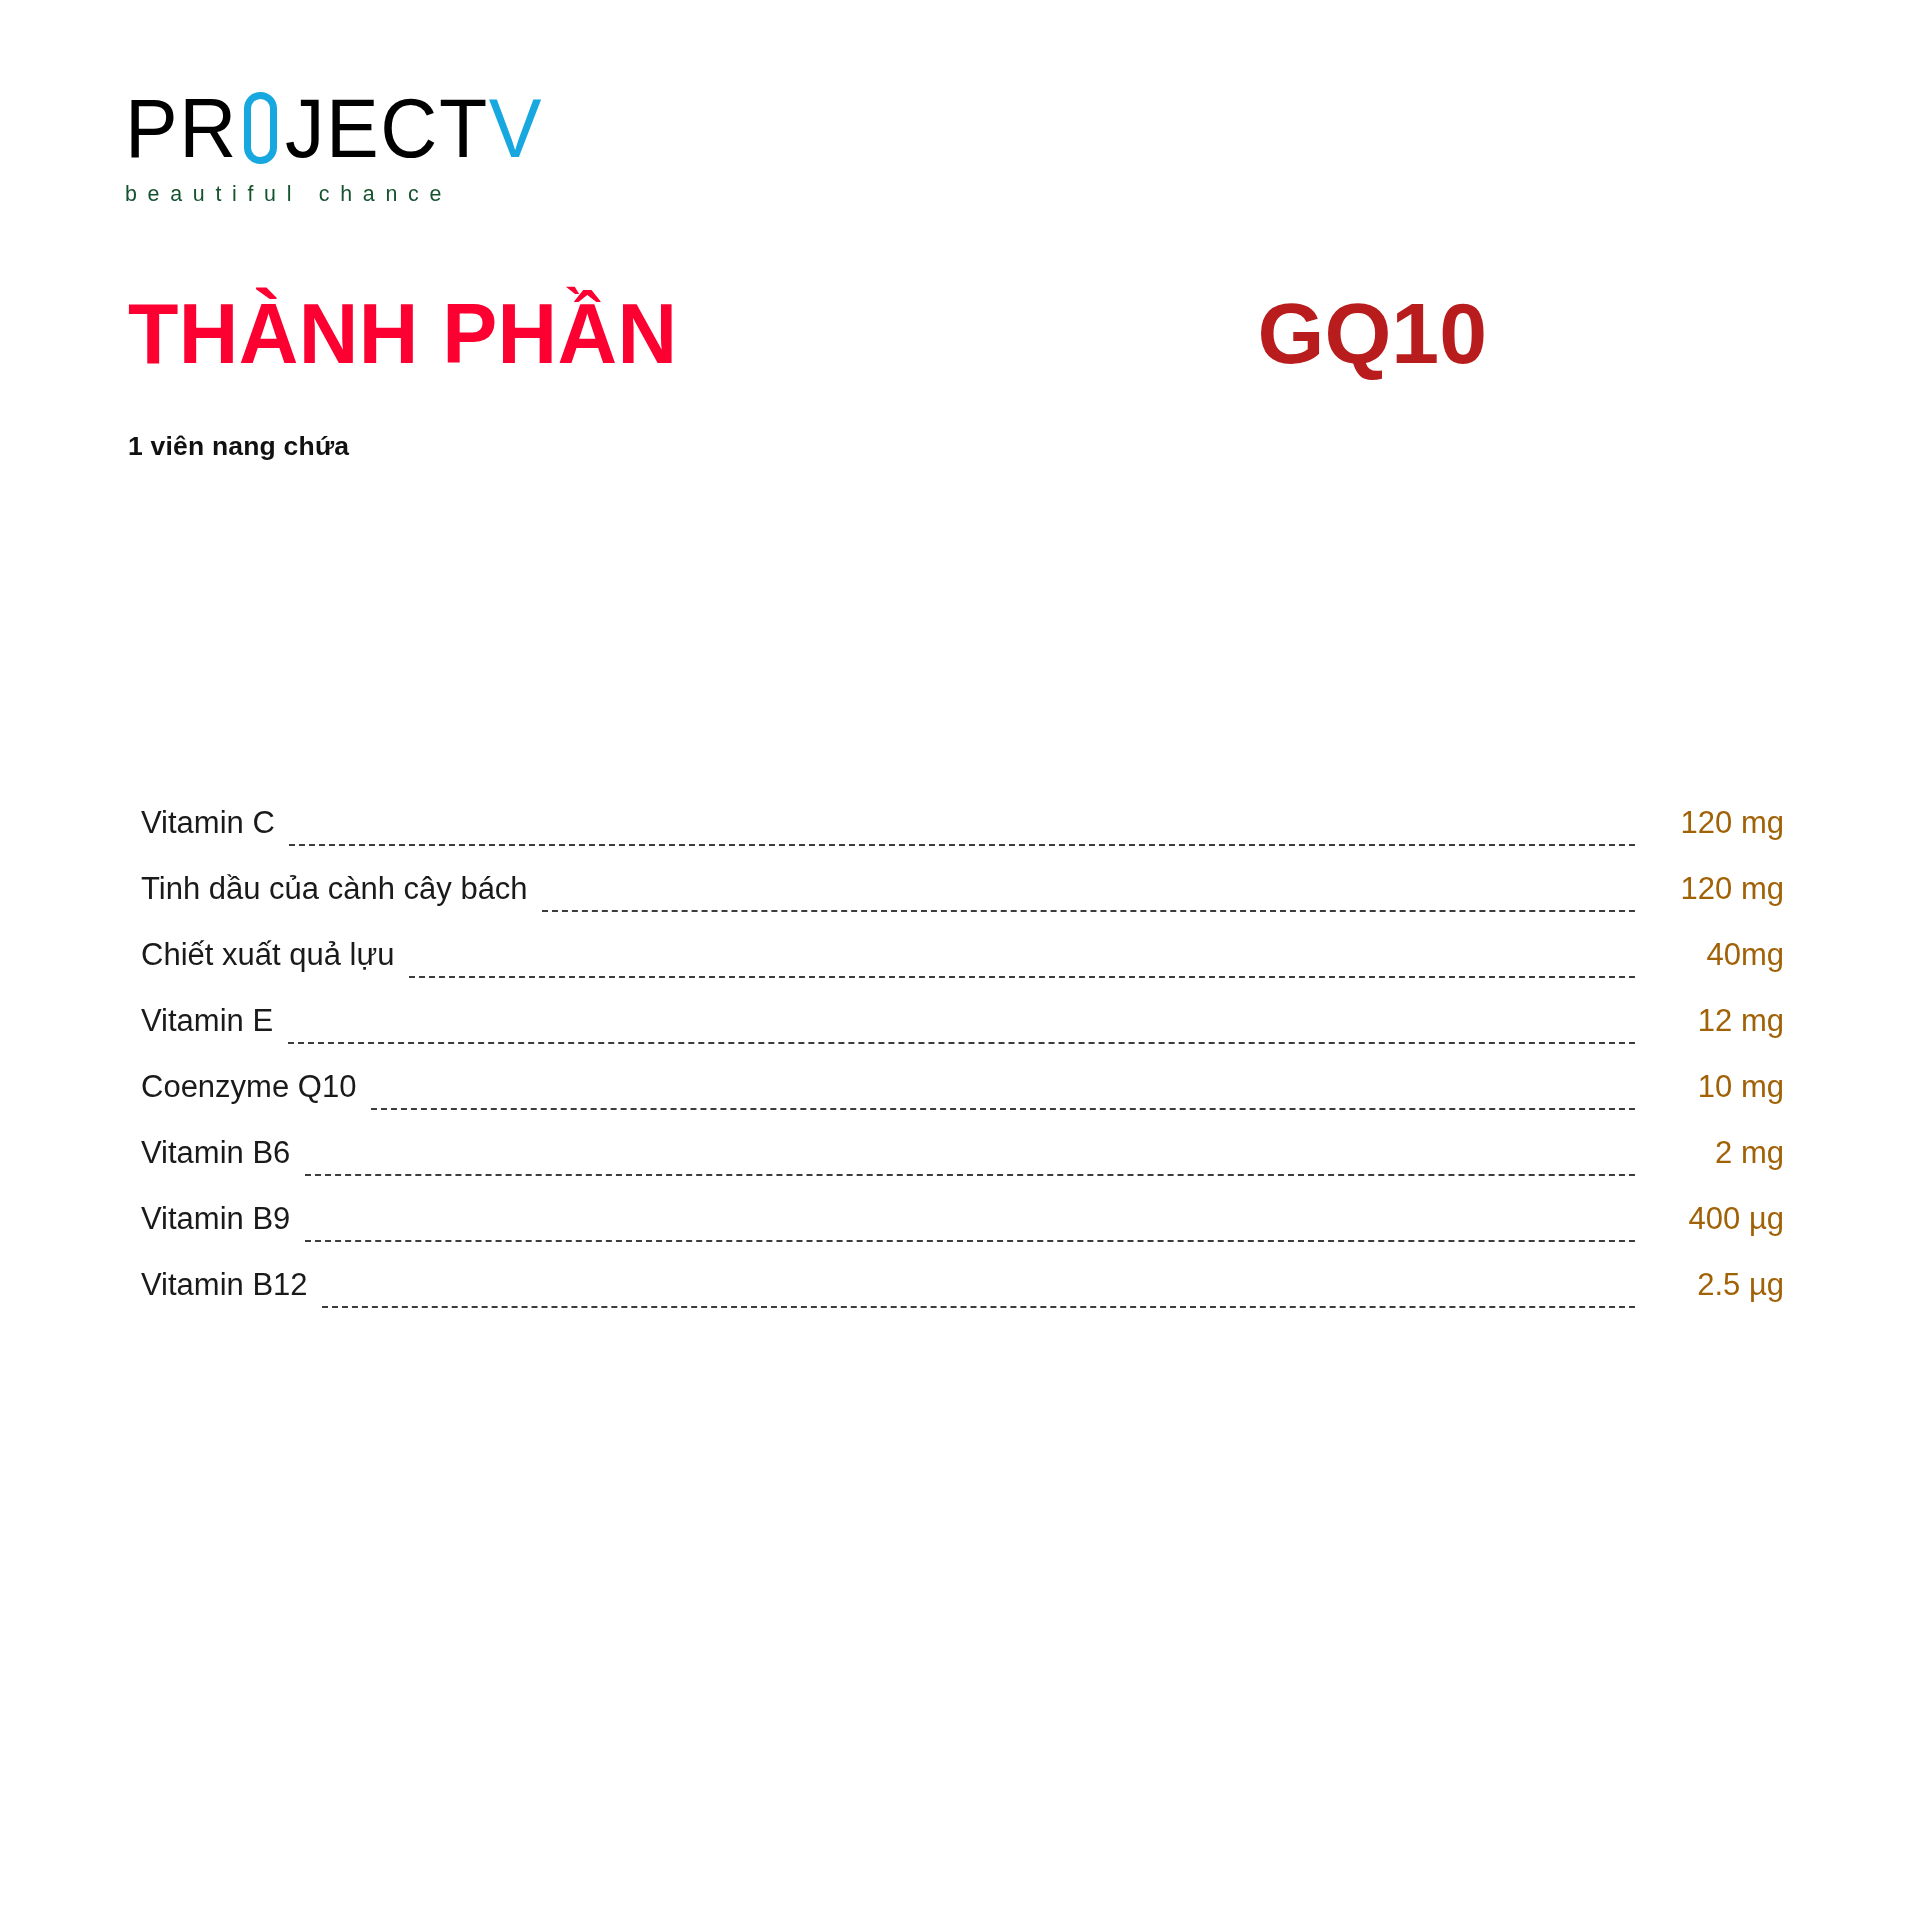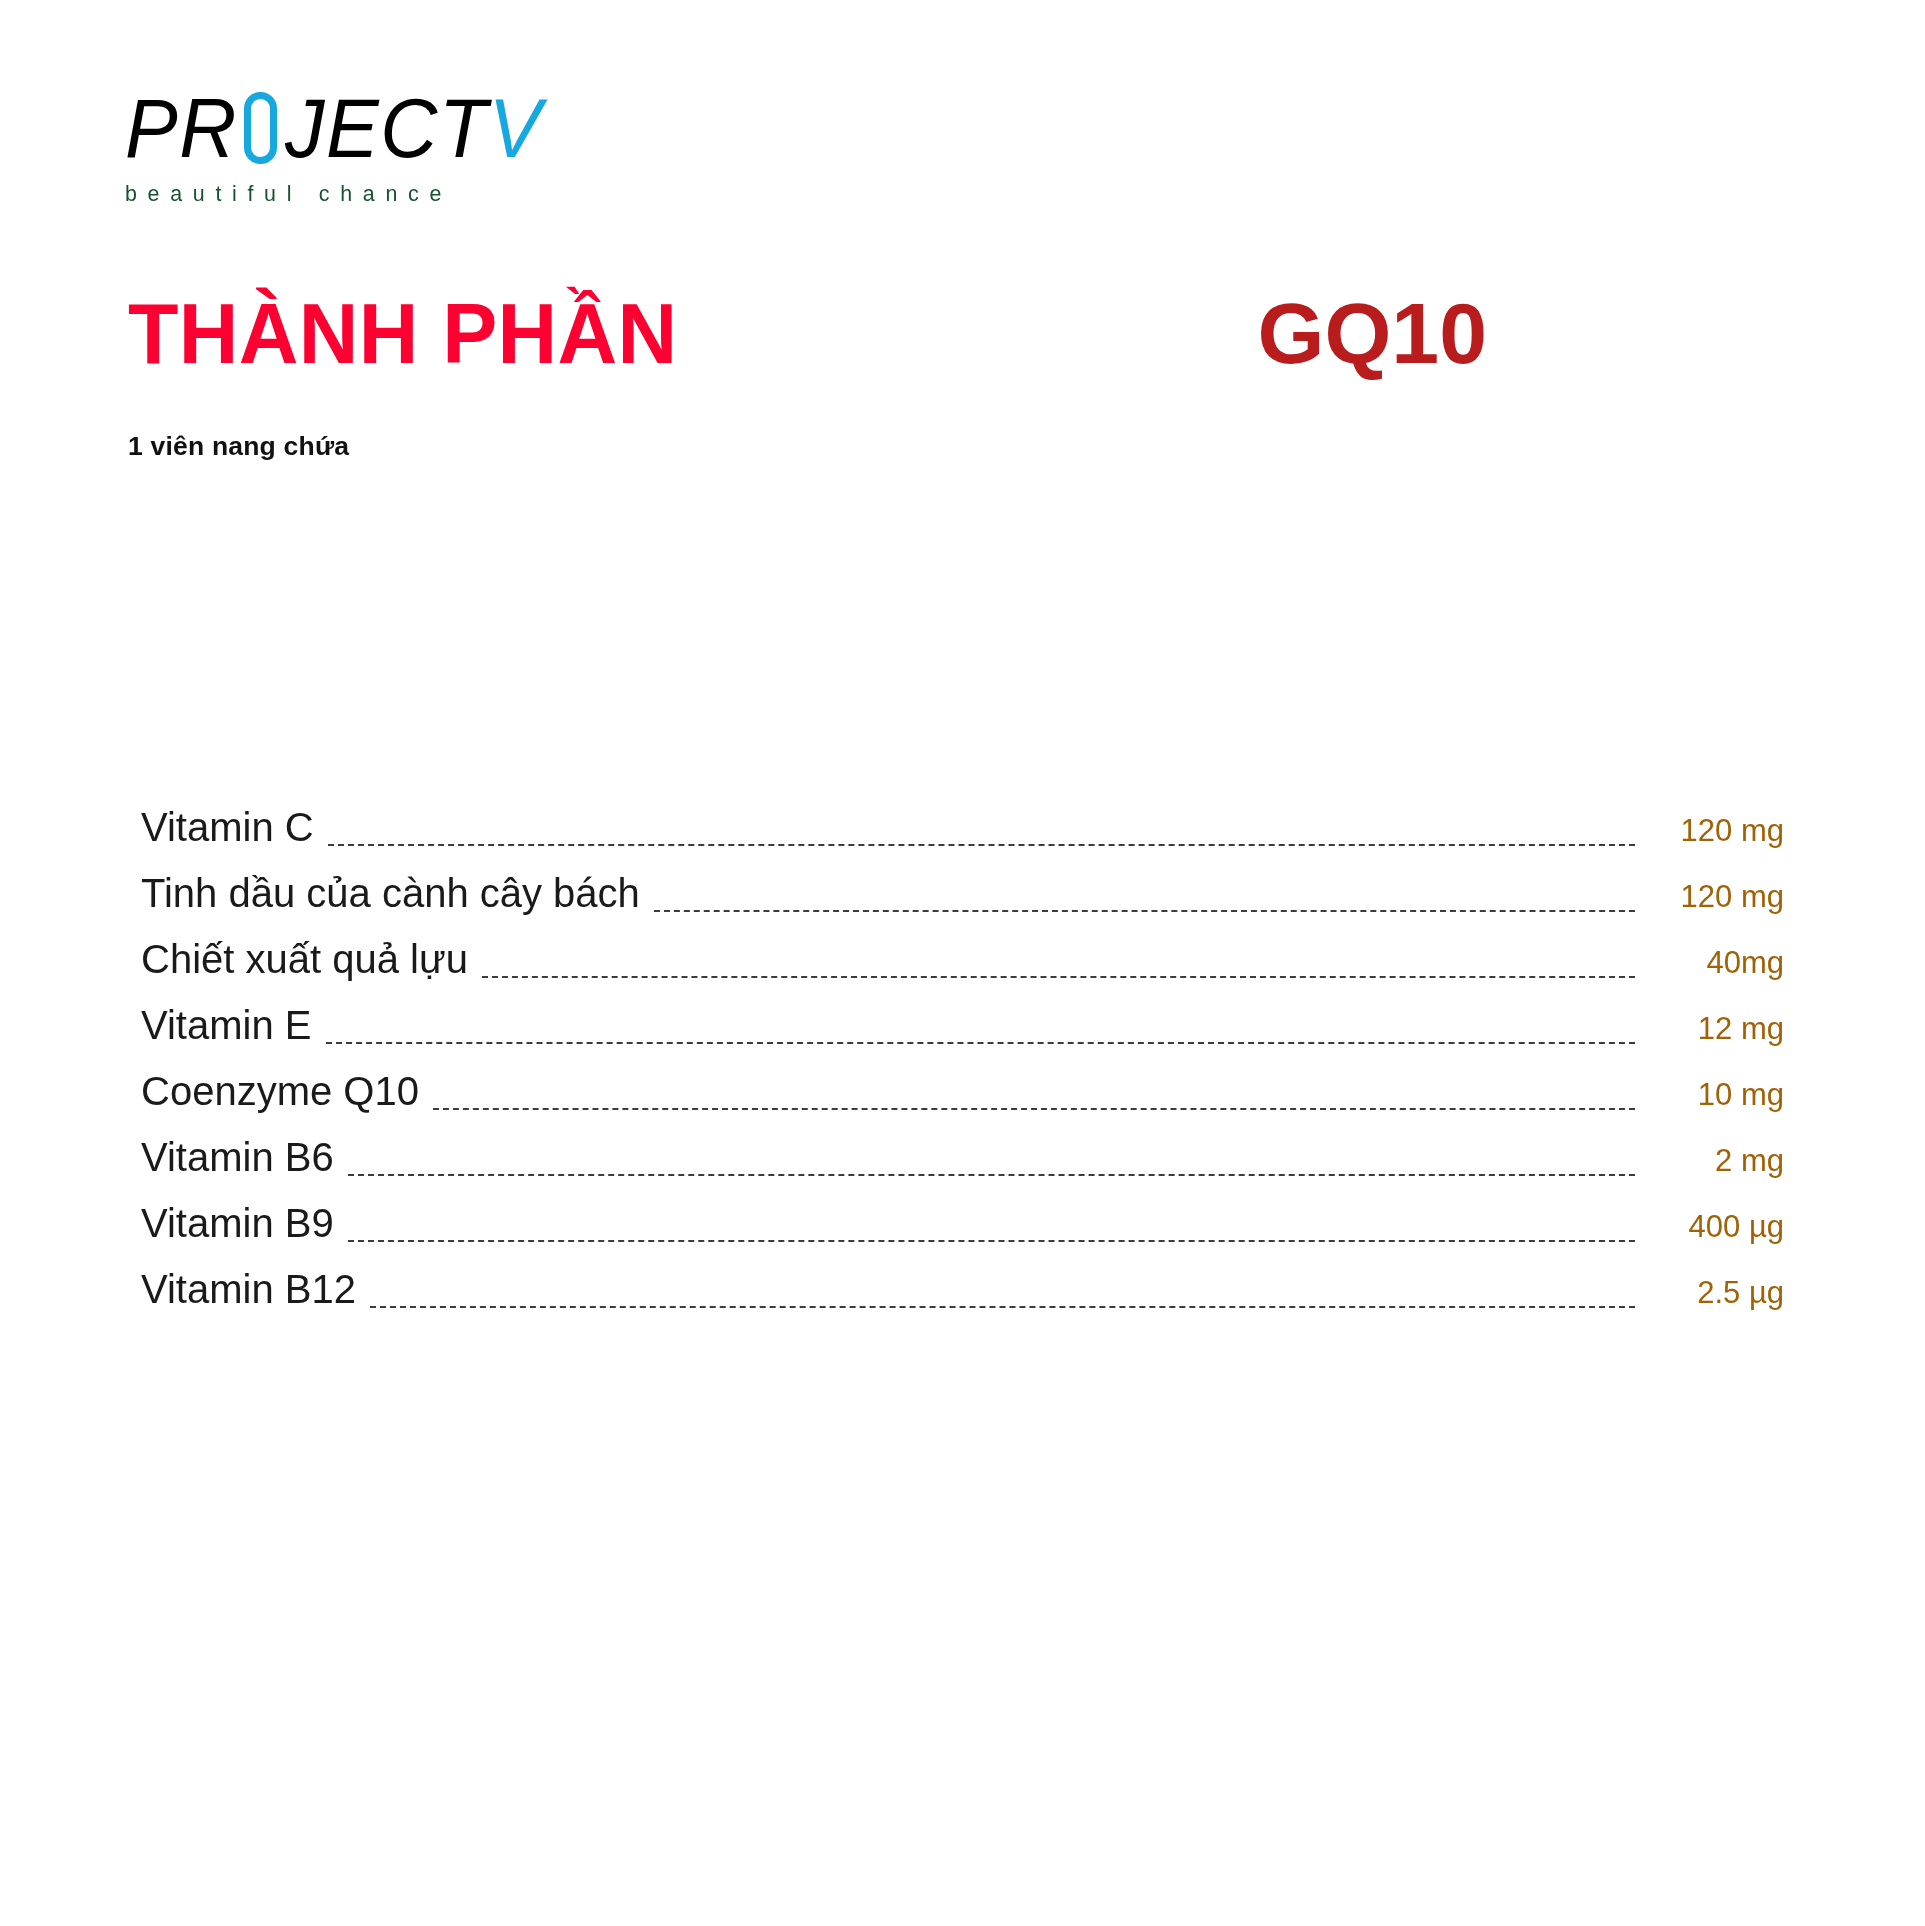--- a/index.html
+++ b/index.html
@@ -25,21 +25,20 @@
     position: absolute;
     left: 125px;
     top: 83px;
     width: 471px;
   }
   .logo-wordmark {
     position: relative;
     height: 90px;
     white-space: nowrap;
     font-size: 0;
-    font-style: italic;
   }
   .logo-letters {
     font-family: "Liberation Sans", sans-serif;
     font-size: 84px;
     font-weight: 400;
     letter-spacing: 1.7px;
     line-height: 90px;
     color: #000000;
     display: inline-block;
     vertical-align: top;
@@ -133,21 +132,21 @@
     width: 1643px;
   }
   .ing-row {
     display: flex;
     align-items: baseline;
     height: 66px;
     width: 100%;
   }
   .ing-label {
     font-family: "Liberation Sans", sans-serif;
-    font-size: 40px;
+    font-size: 31px;
     font-weight: 400;
     color: #1a1a1a;
     white-space: nowrap;
     flex: 0 0 auto;
     padding-right: 14.5px;
   }
   .ing-leader {
     flex: 1 1 auto;
     position: relative;
     height: 0.4px;

